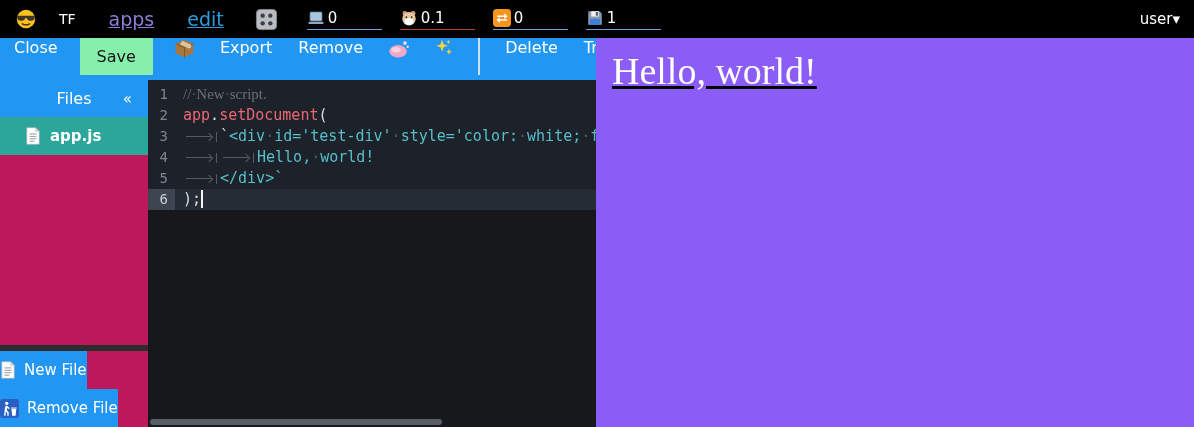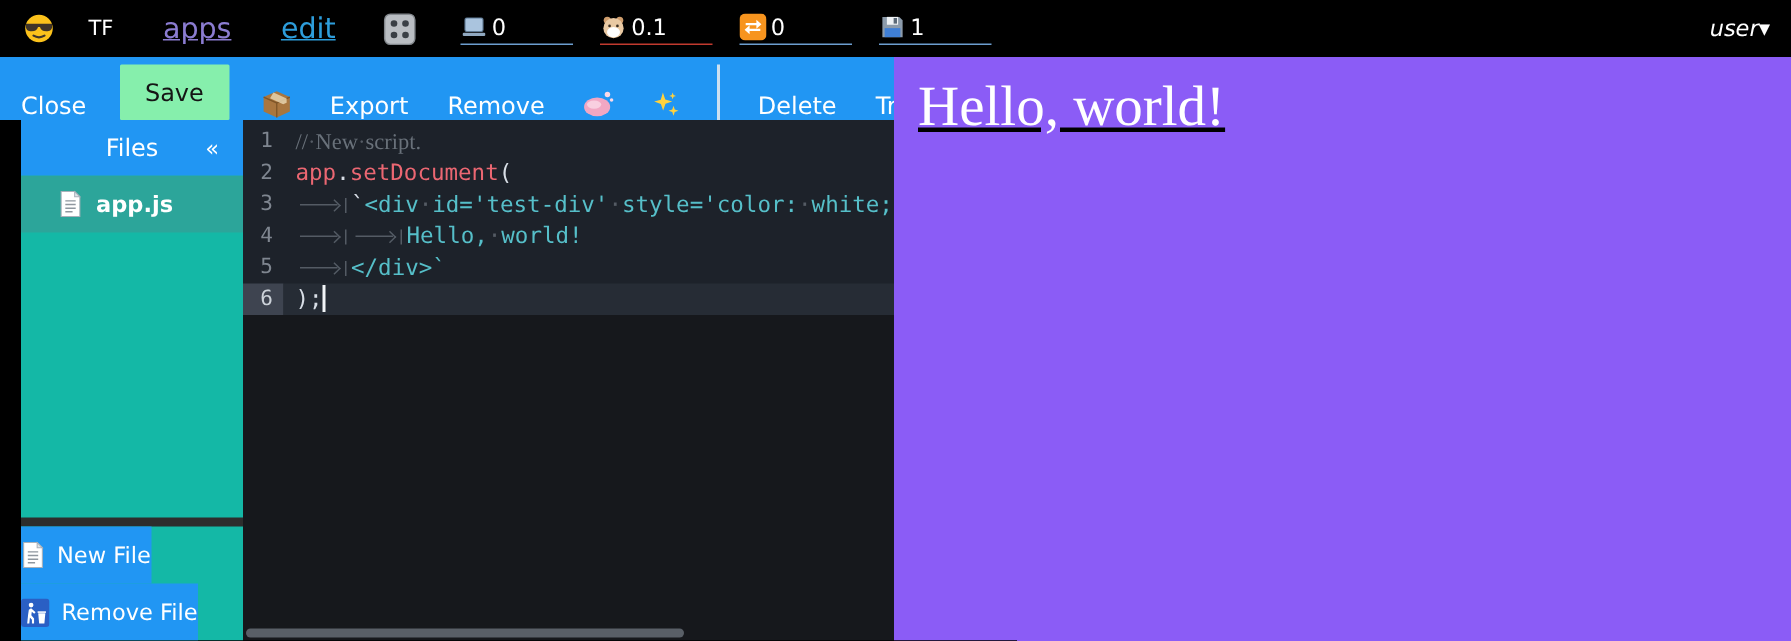--- a/index.html
+++ b/index.html
@@ -11,40 +11,40 @@
   .logo { margin-left:15px; }
   .brand { margin-left:22px; font-size:14px; color:#fff; }
   .toplink { font-size:19px; text-decoration:underline; cursor:pointer; }
   .link-apps { margin-left:33px; color:#8b7cd1; }
   .link-edit { margin-left:33px; color:#2d9ddb; }
   .dice-slot { margin-left:31px; }
   .stats { display:flex; margin-left:29px; gap:18px; }
   .stat { width:75px; display:flex; align-items:center; gap:3px; border-bottom:1px solid #6d9ecf;
           padding-bottom:2px; font-size:15px; color:#fff; }
   .spacer { flex:1; }
-  .user-menu { margin-right:14px; font-size:15px; color:#fff; cursor:pointer;font-style:italic; }
+  .user-menu { margin-right:14px; font-size:15px; color:#fff; cursor:pointer; }
   .icon { display:inline-flex; }
   .icon svg { display:block; }
 
   
   .main { display:flex; height:389px; }
   .left { width:596px; display:flex; flex-direction:column; flex:none; }
 
   
-  .toolbar { height:42px; background:#2196f3; display:flex; align-items:flex-end; padding-left:1px; }
+  .toolbar { height:42px; background:#2196f3; display:flex; align-items:flex-start; padding-left:1px; }
   .tb-btn { background:none; border:none; color:#fff; font:inherit; font-size:16px; cursor:pointer;
             display:inline-flex; align-items:center; }
   .tb-flat { padding:0 13px; }
   .tb-raised { background:#86efac; color:#151515; padding:9px 17px; margin:0 9px; border-radius:1px; }
   .tb-emoji { padding:0 12px; }
   .tb-outline { width:31px; height:37px; border:1px solid #cde0f0; margin:0 12px; }
 
   
   .body { flex:1; display:flex; }
-  .sidebar { width:148px; flex:none; display:flex; flex-direction:column; background:#14b8a6;margin-left:14px; }
+  .sidebar { width:148px; flex:none; display:flex; flex-direction:column; background:#be185d; }
   .files-header { height:37px; background:#2196f3; color:#fff; font-size:16px;
                   display:flex; align-items:center; justify-content:center; position:relative; }
   .collapse { position:absolute; right:16px; font-size:15px; cursor:pointer; }
   .file-row { height:38px; display:flex; align-items:center; gap:9px; padding-left:25px;
               color:#fff; font-weight:bold; font-size:15px; cursor:pointer; }
   .file-row.selected { background:#2ca59a; }
   .file-filler { flex:1; }
   .sidebar-sep { height:6px; background:#2d2d2d; }
   .action-btn { height:38px; background:#2196f3; border:none; color:#fff; font:inherit; font-size:15px;
                 display:flex; align-items:center; justify-content:center; gap:8px; cursor:pointer; }

